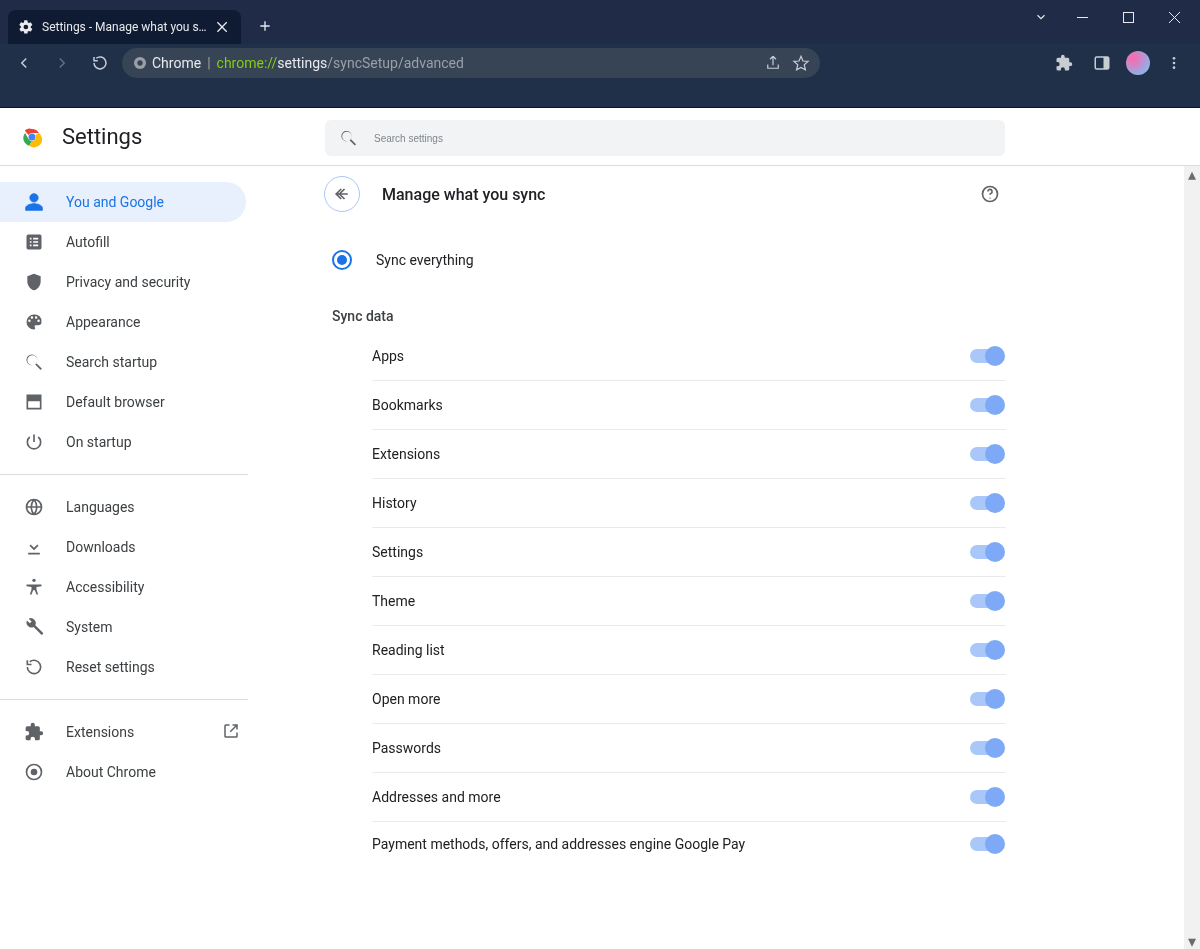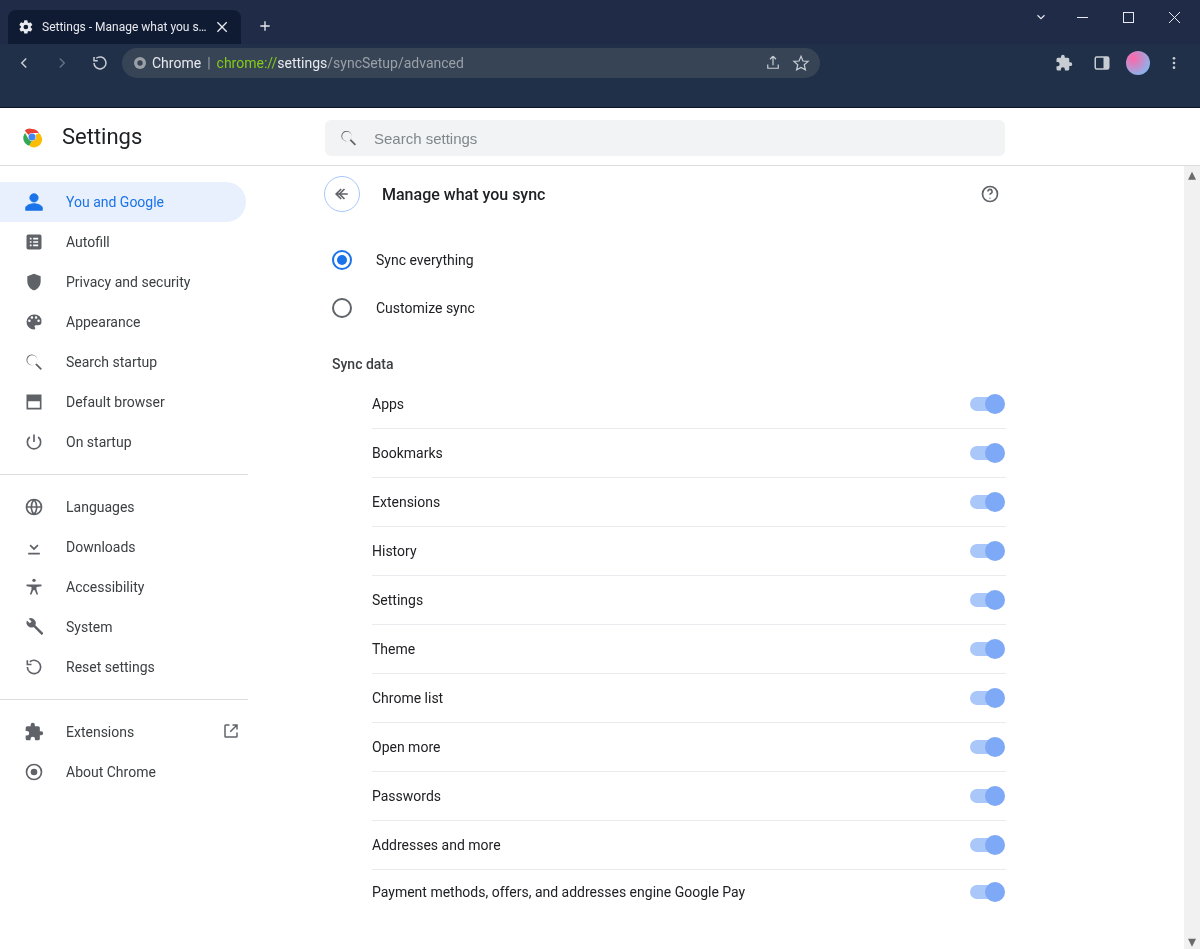--- a/index.html
+++ b/index.html
@@ -162,21 +162,21 @@
     background: #f1f3f4;
     border-radius: 6px;
     display:flex; align-items:center;
     padding: 0 14px;
     color:#5f6368; gap:14px;
     font-size:15px;
   }
   .settings-search svg { width:20px; height:20px; fill:#5f6368; }
   .settings-search input {
     border:none; outline:none; background:transparent;
-    font-size:15px; color:#15803d; width:100%;
+    font-size:10px; color:#15803d; width:100%;
   }
   .settings-search input::placeholder { color:#80868b; }
 
   .settings-body {
     flex:1; display:flex; overflow:hidden; position:relative;
   }
 
   
   .sidebar {
     width: 260px;
@@ -581,24 +581,20 @@
         </div>
 
         <div style="height:14px"></div>
 
         <div class="radio-row selected">
           <span class="radio-outer">
               <span class="radio-inner"></span>
             </span>
           <span class="radio-label">Sync everything</span>
         </div>
-        <div class="radio-row">
-          <span class="radio-outer"></span>
-          <span class="radio-label">Customize sync</span>
-        </div>
 
         <div class="section-label">Sync data</div>
 
         <div class="sync-list" id="sync-list">
             <div class="sync-row">
               <span>Apps</span>
               <span class="toggle"></span>
             </div>
             <div class="sync-row">
               <span>Bookmarks</span>
@@ -614,21 +610,21 @@
             </div>
             <div class="sync-row">
               <span>Settings</span>
               <span class="toggle"></span>
             </div>
             <div class="sync-row">
               <span>Theme</span>
               <span class="toggle"></span>
             </div>
             <div class="sync-row">
-              <span>Chrome list</span>
+              <span>Reading list</span>
               <span class="toggle"></span>
             </div>
             <div class="sync-row">
               <span>Open more</span>
               <span class="toggle"></span>
             </div>
             <div class="sync-row">
               <span>Passwords</span>
               <span class="toggle"></span>
             </div>

